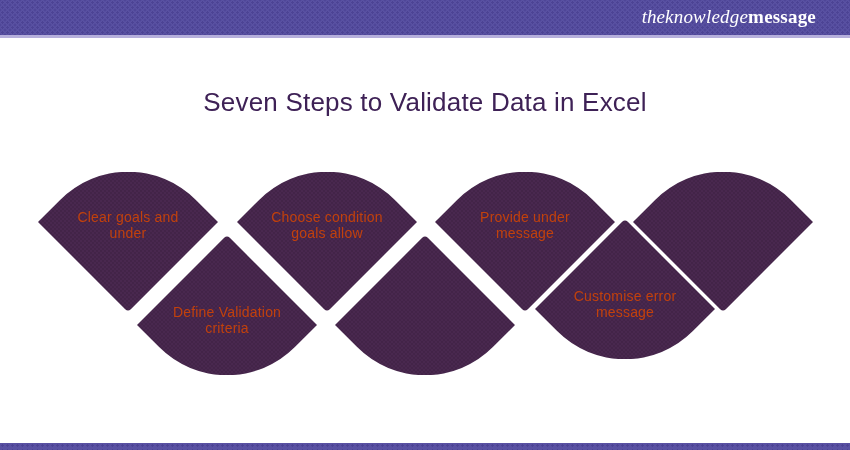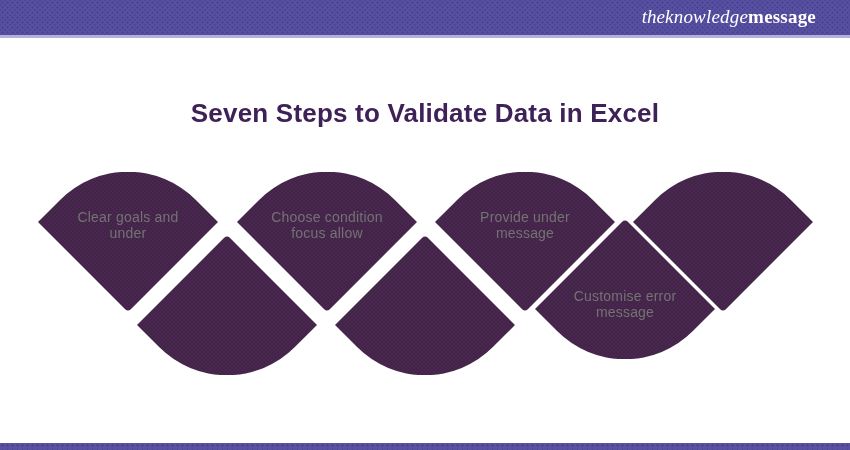--- a/index.html
+++ b/index.html
@@ -63,25 +63,25 @@
   .logo-academy {
     font-size: 19px;
     font-weight: 700;
     letter-spacing: 0.2px;
   }
 
   
   .page-title {
     position: absolute;
     left: 0;
-    top: 98px;
+    top: 87px;
     width: 100%;
     text-align: center;
     font-size: 26px;
-    font-weight: 700;
+    font-weight: 400;
     letter-spacing: 0.2px;
     color: #3e2156;
   }
 
   
   .petal {
     position: absolute;
     width: 180px;
     height: 140px;
   }
@@ -91,21 +91,21 @@
     width: 100%;
     height: 100%;
     display: block;
   }
   .petal-label {
     position: absolute;
     left: 8px;
     right: 8px;
     text-align: center;
     transform: translateY(-50%);
-    color: #737373;
+    color: #c2410c;
     font-size: 14px;
     line-height: 16px;
     letter-spacing: 0.2px;
   }
   .row-top .petal-label    { top: 53px; }
   .row-bottom .petal-label { top: 85px; }
 
   .pos-t1 { left: 38px;  top: 172px; }
   .pos-t2 { left: 237px; top: 172px; }
   .pos-t3 { left: 435px; top: 172px; }
@@ -148,29 +148,33 @@
     <div class="petal-label">
       <span>Clear goals and</span><br>
       <span>under</span>
     </div>
   </div>
 
   <div class="petal row-bottom pos-b1">
     <svg viewBox="0 0 180 140">
       <path d="M0 90 L87.2 2.8 Q90 0 92.8 2.8 L180 90 L157.9 112.1 A96 96 0 0 1 22.1 112.1 Z" fill="url(#ht)"></path>
     </svg>
+    <div class="petal-label">
+      <span>Define Validation</span><br>
+      <span>criteria</span>
+    </div>
   </div>
 
   <div class="petal row-top pos-t2">
     <svg viewBox="0 0 180 140">
       <path d="M0 50 L22.1 27.9 A96 96 0 0 1 157.9 27.9 L180 50 L92.8 137.2 Q90 140 87.2 137.2 Z" fill="url(#ht)"></path>
     </svg>
     <div class="petal-label">
       <span>Choose condition</span><br>
-      <span>focus allow</span>
+      <span>goals allow</span>
     </div>
   </div>
 
   <div class="petal row-bottom pos-b2">
     <svg viewBox="0 0 180 140">
       <path d="M0 90 L87.2 2.8 Q90 0 92.8 2.8 L180 90 L157.9 112.1 A96 96 0 0 1 22.1 112.1 Z" fill="url(#ht)"></path>
     </svg>
   </div>
 
   <div class="petal row-top pos-t3">

